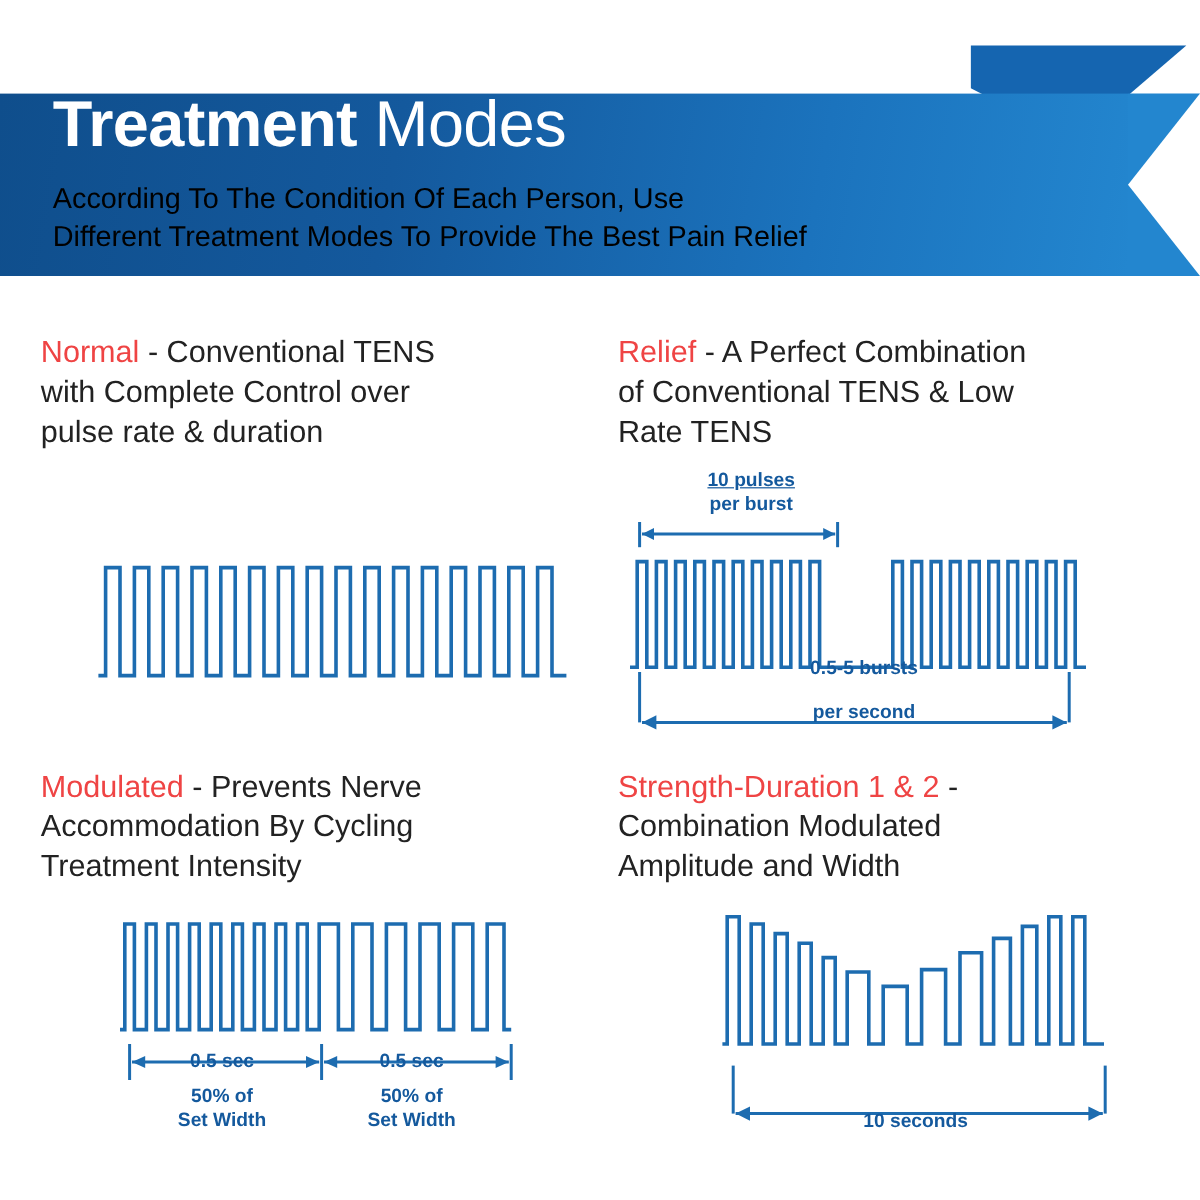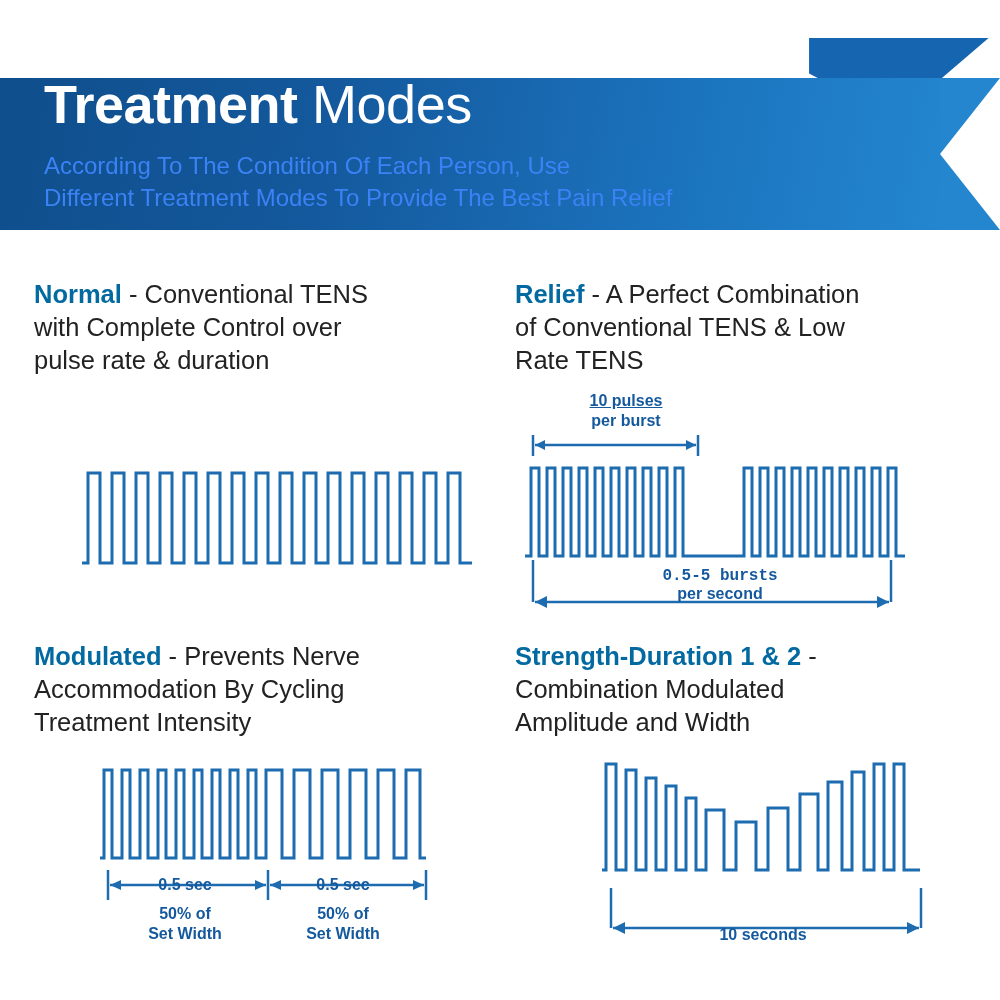--- a/index.html
+++ b/index.html
@@ -64,37 +64,37 @@
   }
   .banner-title span.light {
     font-weight: normal;
   }
   .banner-sub {
     position: absolute;
     left: 44px;
     top: 112px;
     font-size: 24px;
     line-height: 32px;
-    color: #3b82f6;
+    color: #000000;
     font-weight: normal;
     white-space: nowrap;
   }
 
   
   .quad {
     position: absolute;
   }
   .q-head {
     font-size: 25.5px;
     line-height: 33px;
     color: #222222;
   }
   .q-head .mode {
-    color: #0369a1;
-    font-weight: bold;
+    color: #ef4444;
+    font-weight: normal;
     margin-top: 16px;
   }
   .wave {
     position: absolute;
   }
   .lbl {
     position: absolute;
     color: #14599d;
     font-size: 16px;
     line-height: 20px;
@@ -198,21 +198,21 @@
               382,100"></polyline>
   </svg>
 
   <svg class="wave" style="left:10px; top:282px;" width="385" height="46" viewBox="0 0 385 46">
     <line x1="8" y1="0" x2="8" y2="42" stroke="#1d6cb0" stroke-width="2.5"></line>
     <line x1="366" y1="0" x2="366" y2="42" stroke="#1d6cb0" stroke-width="2.5"></line>
     <line x1="10" y1="42" x2="364" y2="42" stroke="#1d6cb0" stroke-width="2.5"></line>
     <polygon points="10,42 22,36 22,48" fill="#1d6cb0"></polygon>
     <polygon points="364,42 352,36 352,48" fill="#1d6cb0"></polygon>
   </svg>
-  <div class="lbl" style="left:110px; top:288px; width:190px;font-family:Liberation Mono, monospace;">0.5-5 bursts</div>
+  <div class="lbl" style="left:110px; top:270px; width:190px;">0.5-5 bursts</div>
   <div class="lbl" style="left:110px; top:306px; width:190px;">per second</div>
 </div>
 
 <div class="quad" style="left:34px; top:640px; width:470px;">
   <div class="q-head">
     <span class="mode">Modulated</span><span> - Prevents Nerve</span>
   </div>
   <div class="q-head">Accommodation By Cycling</div>
   <div class="q-head">Treatment Intensity</div>
 

